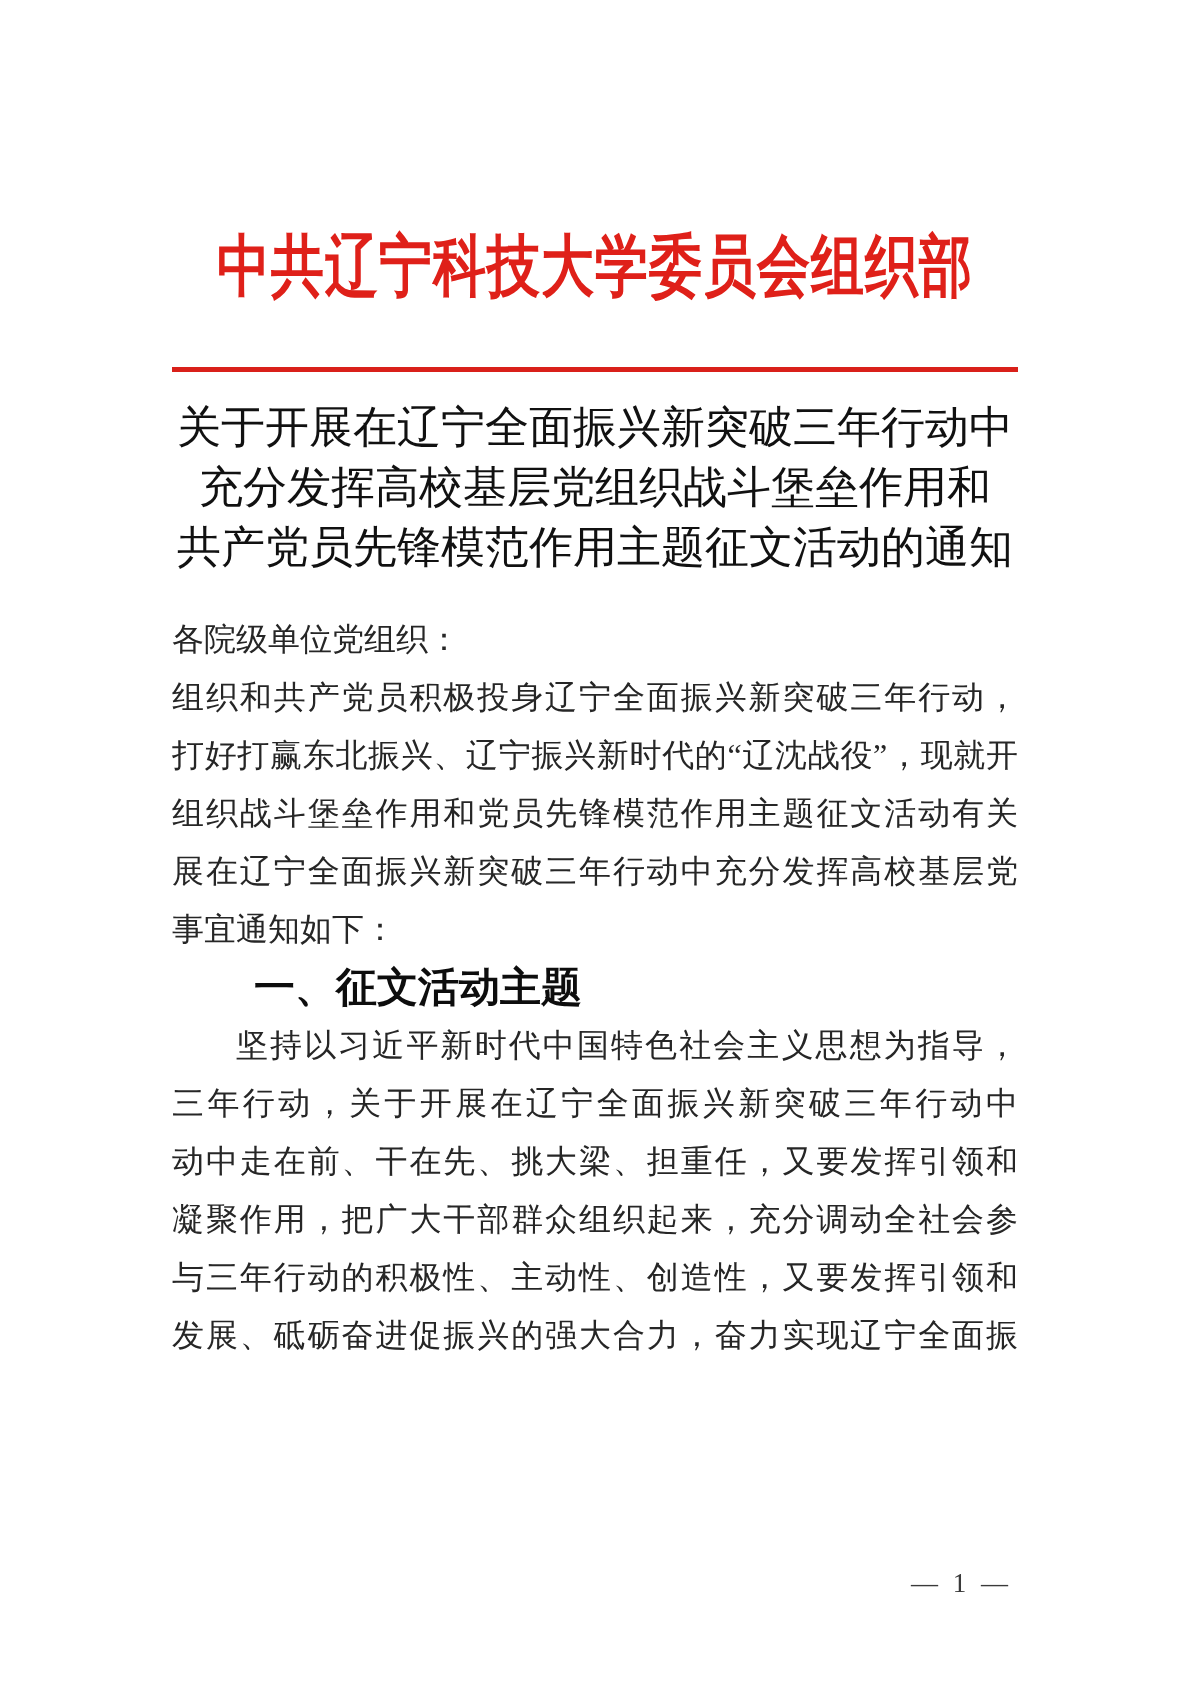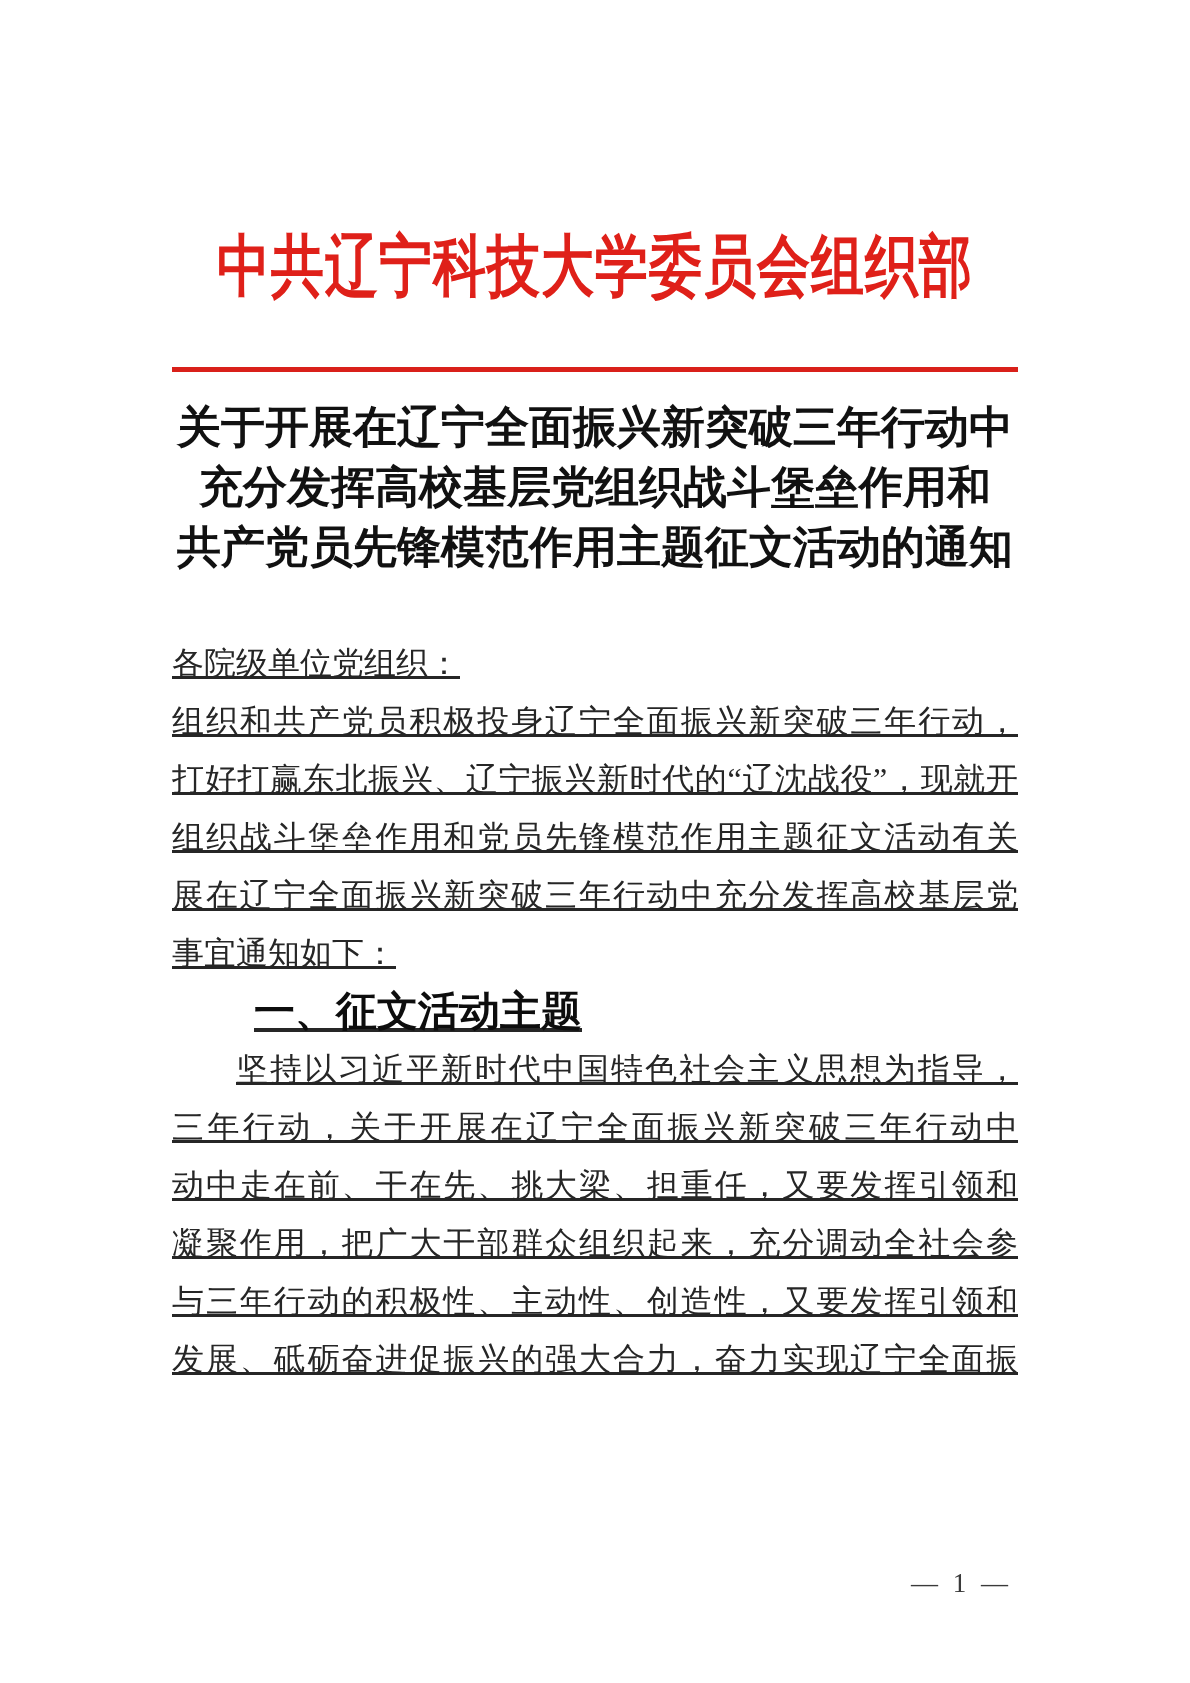--- a/index.html
+++ b/index.html
@@ -40,38 +40,37 @@
     background: #d9201a;
   }
   
   .doc-title {
     position: absolute;
     top: 398px;
     left: 0;
     width: 100%;
     text-align: center;
     font-family: "Liberation Serif", "DejaVu Serif", serif;
-    font-weight: 700;
+    font-weight: 400;
     font-size: 44px;
     line-height: 60px;
     color: #111111;
     letter-spacing: 0px;
   }
   
   .body-block {
     position: absolute;
-    top: 634px;
+    top: 610px;
     left: 172px;
     width: 846px;
     font-family: "Liberation Serif", "DejaVu Serif", serif;
     font-size: 32px;
     line-height: 58px;
     color: #262626;
     font-weight: 400;
-    text-decoration: underline;
   }
   .line { width: 100%; white-space: nowrap; }
   .line.j {
     white-space: normal;
     text-align: justify;
     text-align-last: justify;
     text-justify: inter-ideograph;
   }
   .line.indent { text-indent: 2em; }
   .line.heading {

